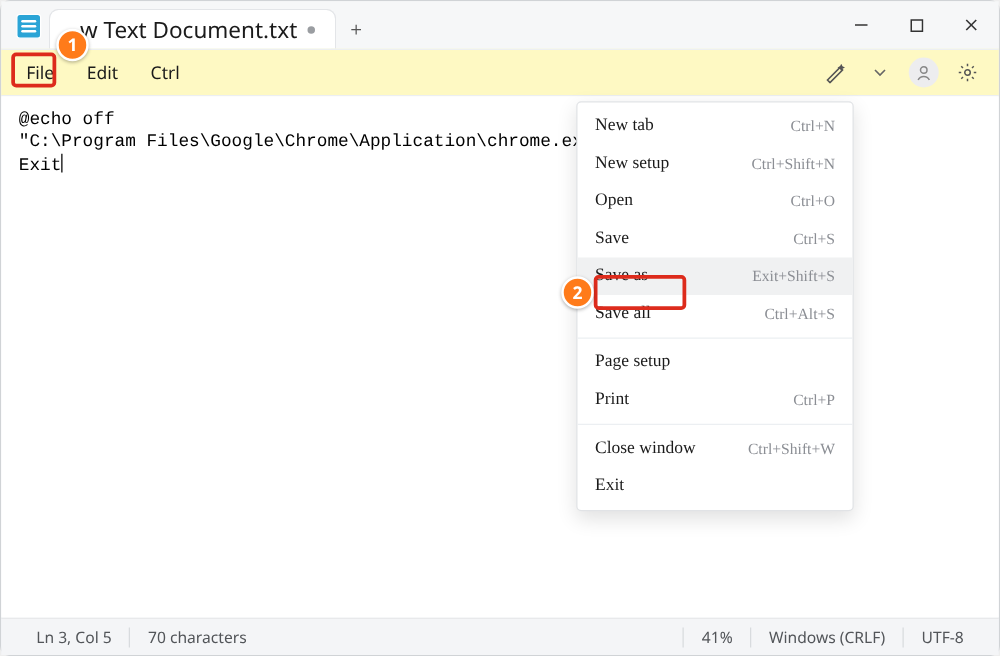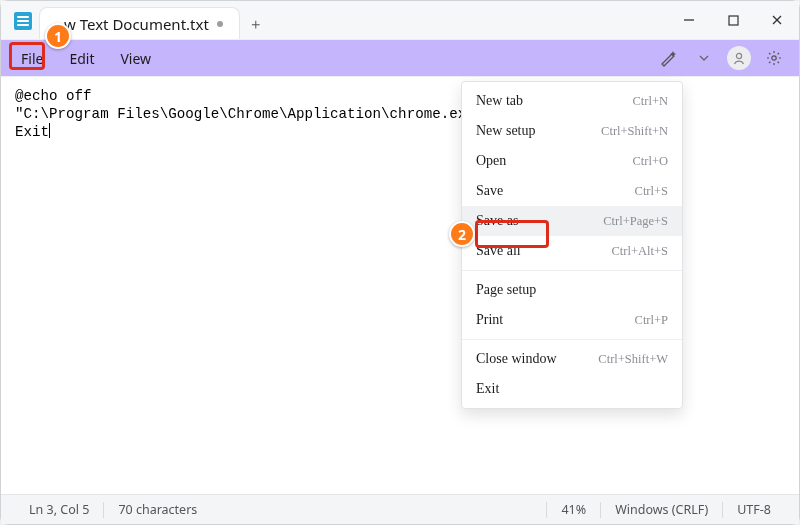--- a/index.html
+++ b/index.html
@@ -44,42 +44,42 @@
     margin-top:6px;
     height:32px;
     min-width:200px;
     background:#fff;
     border:1px solid #e3e5e8;
     border-bottom:none;
     border-radius:8px 8px 0 0;
     display:flex; align-items:center;
     padding:0 10px 0 24px;
     gap:8px;
-    font-size:15px;
+    font-size:18px;
     position:relative;
   }
   .tab .dirty-dot{
     width:6px;height:6px;background:#9a9da1;border-radius:50%;
     margin-left:auto;margin-right:6px;
   }
   .newtab {
     width:32px;display:flex;align-items:center;justify-content:center;
     margin-top:6px;color:#555;font-size:15px;
   }
   .spacer{flex:1;}
   .winbtns{display:flex;align-items:center;}
   .winbtn{
     width:44px;height:38px;display:flex;align-items:center;justify-content:center;
     color:#333;
   }
   .winbtn svg{display:block;}
 
   
   .menubar{
-    height:38px;background:#c4b5fd;border-top:1px solid #eceff2;border-bottom:1px solid #eceff2;
+    height:38px;background:#fef9c3;border-top:1px solid #eceff2;border-bottom:1px solid #eceff2;
     display:flex;align-items:center;padding:0 8px;gap:2px;
     position:relative;
   }
   .menu-item{
     padding:5px 12px;border-radius:4px;font-size:14px;
   }
   .menu-right{margin-left:auto;display:flex;align-items:center;gap:10px;padding-right:4px;}
   .icon-btn{
     width:26px;height:26px;display:flex;align-items:center;justify-content:center;
     border-radius:50%;color:#555;
@@ -167,21 +167,21 @@
             <line x1="2" y1="2" x2="10" y2="10" stroke="#333" stroke-width="1.3"></line>
             <line x1="10" y1="2" x2="2" y2="10" stroke="#333" stroke-width="1.3"></line>
           </svg>
       </div>
     </div>
   </div>
 
   <div class="menubar">
     <div class="menu-item">File</div>
     <div class="menu-item">Edit</div>
-    <div class="menu-item">View</div>
+    <div class="menu-item">Ctrl</div>
     <div class="menu-right">
       <div class="icon-btn" style="position:relative;">
         <svg width="18" height="18" viewBox="0 0 18 18">
             <path d="M3 15 L13 5 L15 7 L5 17 Z" fill="none" stroke="#555" stroke-width="1.3"></path>
             <path d="M14 2 l1 2 l2 1 l-2 1 l-1 2 l-1 -2 l-2 -1 l2 -1 z" fill="#555"></path>
           </svg>
       </div>
       <div class="icon-btn">
         <svg width="10" height="10">
             <polyline points="1,3 5,7 9,3" fill="none" stroke="#666" stroke-width="1.3"></polyline>
@@ -228,21 +228,21 @@
       <div class="drop-item">
         <span>Open</span>
         <span class="drop-shortcut">Ctrl+O</span>
       </div>
       <div class="drop-item">
         <span>Save</span>
         <span class="drop-shortcut">Ctrl+S</span>
       </div>
       <div class="drop-item hover">
         <span>Save as</span>
-        <span class="drop-shortcut">Ctrl+Page+S</span>
+        <span class="drop-shortcut">Exit+Shift+S</span>
       </div>
       <div class="drop-item">
         <span>Save all</span>
         <span class="drop-shortcut">Ctrl+Alt+S</span>
       </div>
       <div class="drop-sep"></div>
       <div class="drop-item">
         <span>Page setup</span>
         <span class="drop-shortcut"></span>
       </div>

